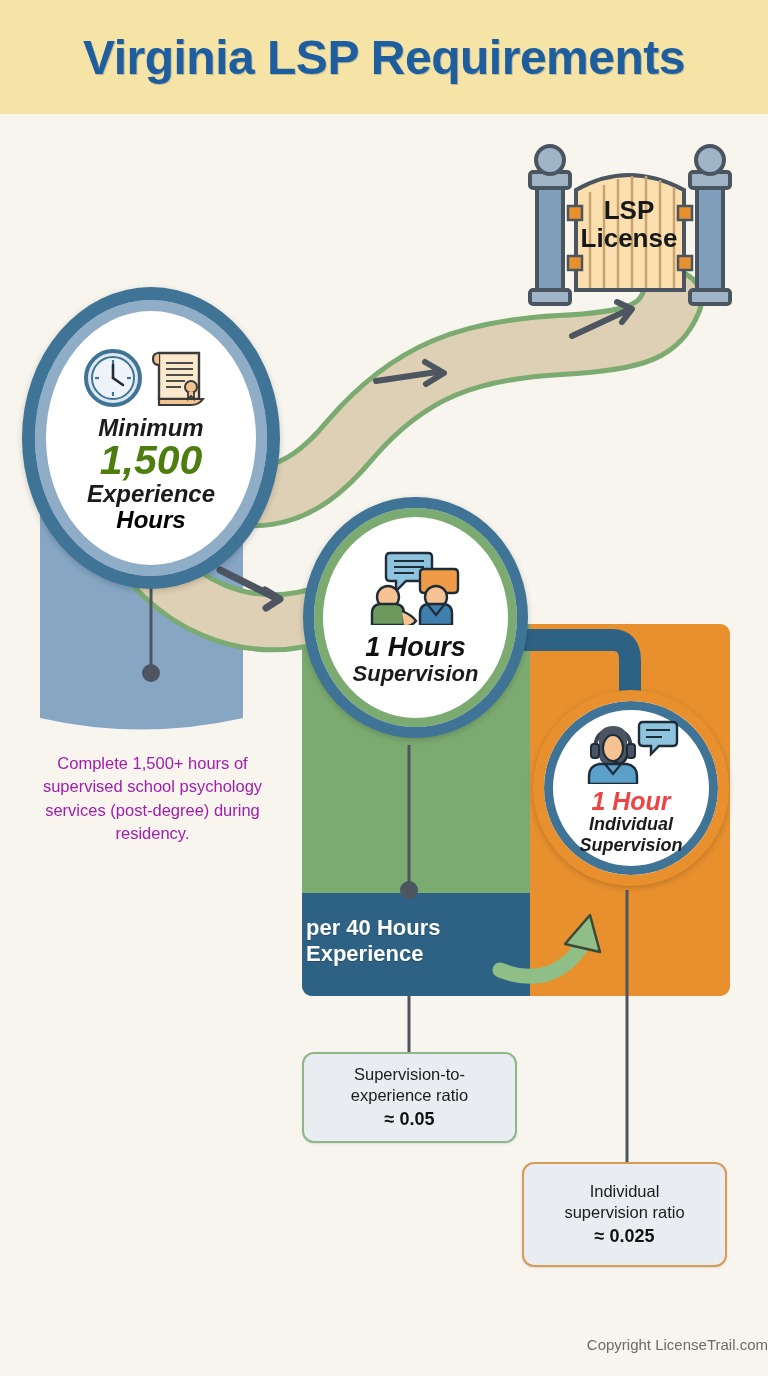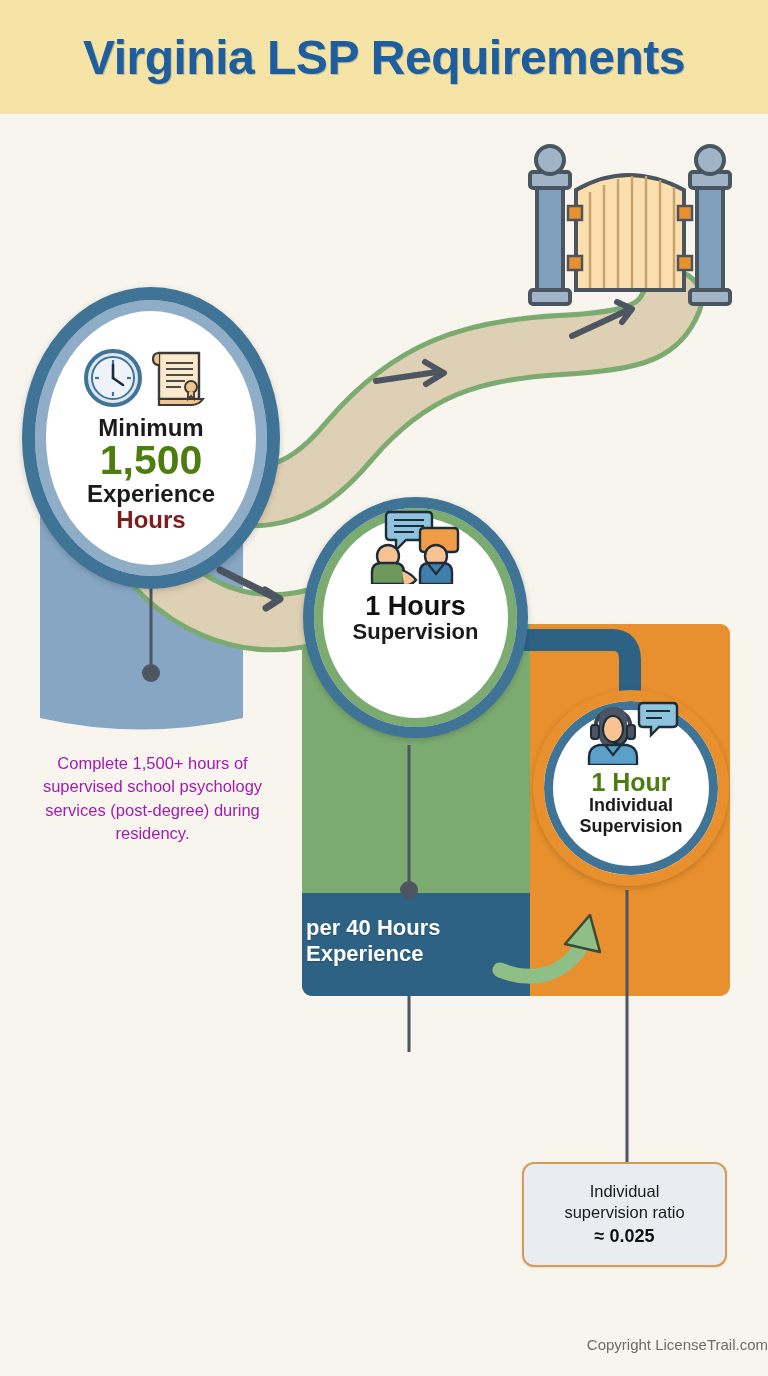--- a/index.html
+++ b/index.html
@@ -24,60 +24,61 @@
     text-shadow:1px 1px 0 rgba(20,60,110,.25);
     white-space:nowrap;
   }
 
   
   .bg-svg{position:absolute;left:0;top:0;width:768px;height:1376px;}
 
   
   .circ{
     position:absolute;border-radius:50%;
-    display:flex;flex-direction:column;align-items:center;
+    display:flex;flex-direction:column;align-items:center;justify-content:center;
     box-sizing:border-box;
     background:#ffffff;
     text-align:center;
+    font-style:italic;
   }
   .circ .ico{display:flex;align-items:center;justify-content:center;}
 
   
   #c1{
     left:22px;top:287px;width:258px;height:302px;
     border:13px solid #3f7496;
     box-shadow:0 0 0 11px #8fadc6 inset, 0 2px 6px rgba(0,0,0,.18);
     background:#fff;
   }
   #c1 .inner{
     width:100%;height:100%;border-radius:50%;
     display:flex;flex-direction:column;align-items:center;justify-content:center;
     padding-top:4px;box-sizing:border-box;
   }
   #c1 .l1{font-size:24px;font-weight:bold;color:#1b1b1b;line-height:1.05;margin-top:6px;}
   #c1 .l2{font-size:41px;font-weight:bold;color:#4d7c0f;line-height:1.0;}
   #c1 .l3{font-size:24px;font-weight:bold;color:#1b1b1b;line-height:1.1;}
-  #c1 .l4{font-size:24px;font-weight:bold;color:#7f1d1d;line-height:1.1;}
+  #c1 .l4{font-size:24px;font-weight:bold;color:#000000;line-height:1.1;}
 
   
   #c2{
     left:303px;top:497px;width:225px;height:241px;
     border:11px solid #3f7496;
     box-shadow:0 0 0 9px #7cab71 inset, 0 2px 6px rgba(0,0,0,.18);
   }
   #c2 .l1{font-size:27px;font-weight:bold;color:#111;line-height:1.05;margin-top:8px;}
   #c2 .l2{font-size:22px;font-weight:bold;color:#1b1b1b;line-height:1.1;}
 
   
   #c3{
     left:533px;top:690px;width:196px;height:196px;
     border:11px solid #e8902e;
     box-shadow:0 0 0 9px #3f7496 inset, 0 2px 6px rgba(0,0,0,.18);
   }
-  #c3 .l1{font-size:25px;font-weight:bold;color:#4d7c0f;line-height:1.05;margin-top:4px;}
+  #c3 .l1{font-size:25px;font-weight:bold;color:#ef4444;line-height:1.05;margin-top:4px;}
   #c3 .l2{font-size:18px;font-weight:bold;color:#1b1b1b;line-height:1.15;}
   #c3 .l3{font-size:18px;font-weight:bold;color:#1b1b1b;line-height:1.15;}
 
   
   .gate-label{
     position:absolute;left:570px;top:196px;width:118px;
     text-align:center;font-size:26px;font-weight:bold;color:#16181a;
     line-height:1.08;
   }
 
@@ -192,20 +193,24 @@
       <line x1="409" y1="996" x2="409" y2="1052" stroke="#4c5560" stroke-width="3"></line>
 
       <line x1="627" y1="890" x2="627" y2="1162" stroke="#4c5560" stroke-width="3"></line>
     </g>
   </svg>
 
   <div class="banner">
     <div class="banner-title">Virginia LSP Requirements</div>
   </div>
 
+  <div class="gate-label">
+    <div>LSP</div>
+    <div>License</div>
+  </div>
 
   <div class="circ" id="c1">
     <div class="inner">
       <div class="ico">
         <svg width="140" height="62" viewBox="0 0 140 62">
           <g>
             <circle cx="32" cy="31" r="27" fill="#dfe7f2" stroke="#3f7496" stroke-width="4"></circle>
             <circle cx="32" cy="31" r="21" fill="#eef3f9" stroke="#3f7496" stroke-width="2"></circle>
             <g stroke="#3f7496" stroke-width="2.2">
               <line x1="32" y1="13" x2="32" y2="17"></line>
@@ -285,20 +290,25 @@
     <div class="l3">Supervision</div>
   </div>
 
   <div class="desc">Complete 1,500+ hours of supervised school psychology services (post-degree) during residency.</div>
 
   <div class="panel-text">
     <div>per 40 Hours</div>
     <div>Experience</div>
   </div>
 
+  <div class="ratiobox" id="rb1">
+    <div class="t">Supervision-to-</div>
+    <div class="t">experience ratio</div>
+    <div class="v">≈ 0.05</div>
+  </div>
 
   <div class="ratiobox" id="rb2">
     <div class="t">Individual</div>
     <div class="t">supervision ratio</div>
     <div class="v">≈ 0.025</div>
   </div>
 
   <div class="footer">Copyright LicenseTrail.com</div>
 
 </div>

